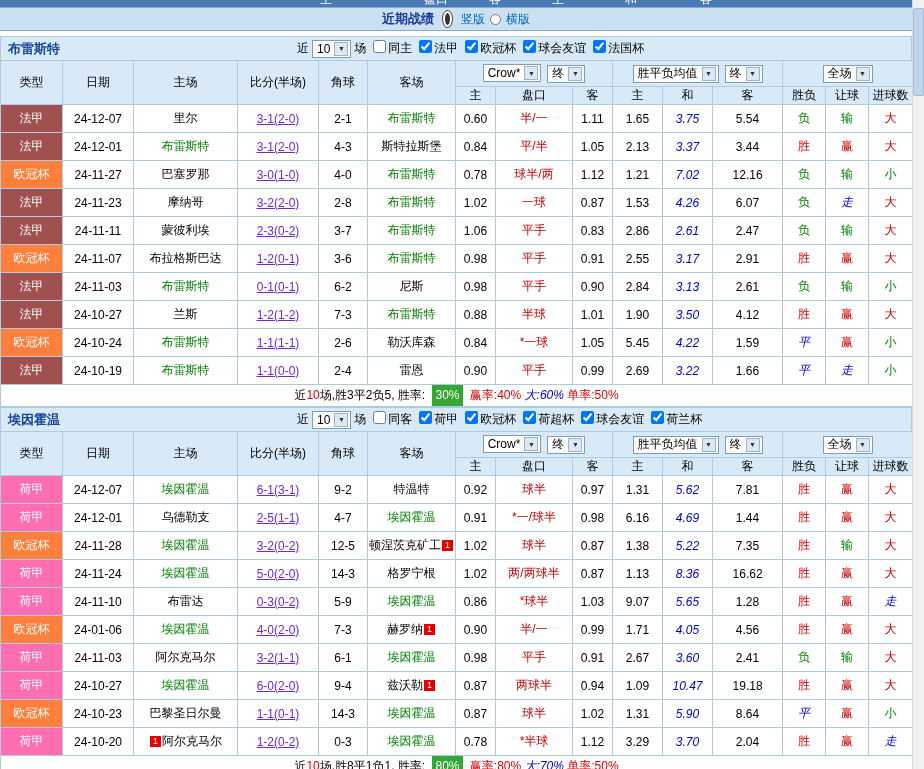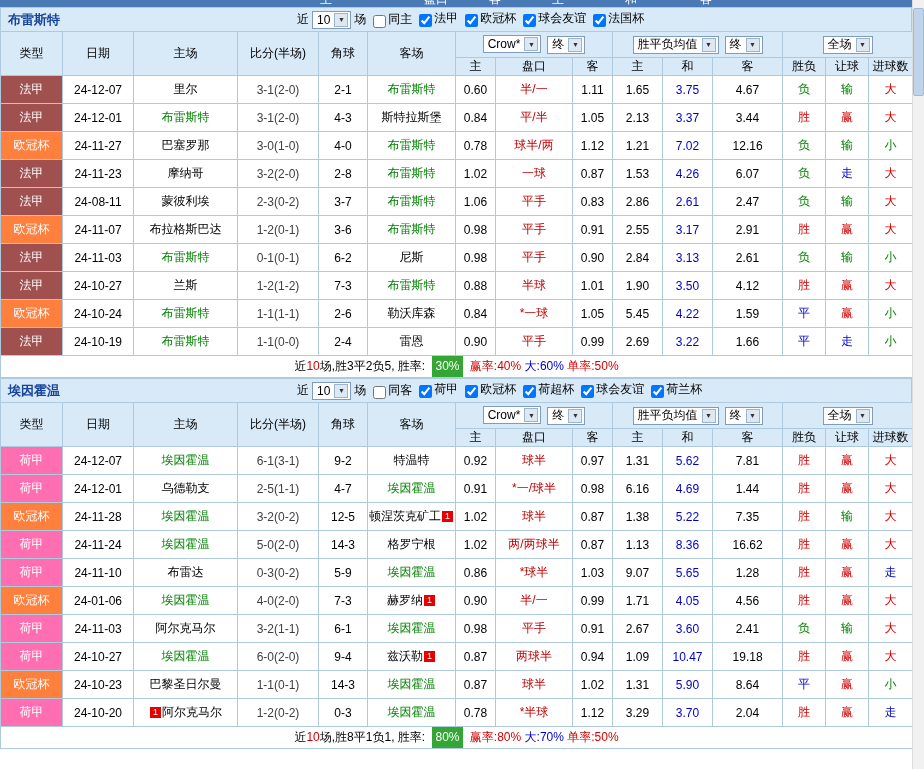--- a/index.html
+++ b/index.html
@@ -28,21 +28,21 @@
   .radio.sel { border-color:#444; }
   .radio.sel::after { content:''; position:absolute; left:2px; top:2px; right:2px; bottom:2px; background:#333; border-radius:50%; }
 
   
   .section-bar {
     height:24px; background:#D8EAF8; border:1px solid #AECADF; border-bottom:none;
     display:flex; align-items:center; position:relative;
   }
   .team-name { font-weight:bold; color:#17449B; padding-left:7px; font-size:13px; }
   .filters { position:absolute; left:296px; display:flex; align-items:center; white-space:nowrap; }
-  .filters label { display:inline-flex; align-items:flex-end; }
+  .filters label { display:inline-flex; align-items:flex-start; }
   .filters input[type=checkbox] { width:13px; height:13px; margin:0 2px 0 7px; }
 
   
   .sel {
     display:inline-flex; align-items:center; background:#fff;
     border:1px solid #7F9DB9; height:18px; padding:0 2px 0 4px; margin:0 3px;
   }
   .sel .arr {
     width:14px; height:14px; margin-left:4px; background:#DCE9F5;
     border:1px solid #9DB4C9; display:inline-flex; align-items:center; justify-content:center;
@@ -52,23 +52,23 @@
   
   table { border-collapse:collapse; table-layout:fixed; width:912px; }
   td { border:1px solid #AECADF; text-align:center; padding:0; overflow:hidden; white-space:nowrap; }
   thead td { background:#D8EAF8; color:#000; }
   tr.hA td { height:26px; }
   tr.hB td { height:18px; }
   tbody tr td { height:28px; }
   tfoot td { height:22px; }
 
   .red   { color:#D40000; }
-  .blue  { color:#0000CC; }
+  .blue  { color:#0000CC;font-style:italic; }
   .green { color:#008000; }
-  .score { color:#404040; }
+  .score { color:#6d28d9;text-decoration:underline; }
   .hcap  { color:#C00000; }
   .lg    { color:#fff; }
   .team-hl { color:#008000; }
 
   .badge-red {
     display:inline-block; background:#E60000; color:#fff; font-size:9px;
     width:11px; height:11px; line-height:11px; vertical-align:1px; margin:0 1px;
   }
 
   .rate-badge { background:#33A633; color:#fff; padding:9px 3px; margin:0 4px; }
@@ -91,20 +91,27 @@
 
   <div class="strip">
       <span style="left: 320px;">主</span>
       <span style="left: 424px;">盘口</span>
       <span style="left: 489px;">客</span>
       <span style="left: 552px;">主</span>
       <span style="left: 625px;">和</span>
       <span style="left: 700px;">客</span>
     </div>
 
+  <div class="titlebar">
+    <span class="title">近期战绩</span>
+    <span class="radio sel"></span>
+    <span class="opt">竖版</span>
+    <span class="radio"></span>
+    <span class="opt">横版</span>
+  </div>
 
   <div class="section">
     <div class="section-bar">
       <span class="team-name">布雷斯特</span>
       <div class="filters">
         <span>近</span>
         <span class="sel">
             <span>10</span>
             <span class="arr">▼</span>
           </span>
@@ -197,21 +204,21 @@
             <td>24-12-07</td>
             <td><span>里尔</span></td>
             <td class="score">3-1(2-0)</td>
             <td>2-1</td>
             <td><span class="team-hl">布雷斯特</span></td>
             <td>0.60</td>
             <td class="hcap">半/一</td>
             <td>1.11</td>
             <td>1.65</td>
             <td class="blue">3.75</td>
-            <td>4.67</td>
+            <td>5.54</td>
             <td class="green">负</td>
             <td class="green">输</td>
             <td class="red">大</td>
           </tr>
           <tr>
             <td class="lg" style="background: rgb(161, 80, 80);">法甲</td>
             <td>24-12-01</td>
             <td><span class="team-hl">布雷斯特</span></td>
             <td class="score">3-1(2-0)</td>
             <td>4-3</td>
@@ -255,21 +262,21 @@
             <td>0.87</td>
             <td>1.53</td>
             <td class="blue">4.26</td>
             <td>6.07</td>
             <td class="green">负</td>
             <td class="blue">走</td>
             <td class="red">大</td>
           </tr>
           <tr>
             <td class="lg" style="background: rgb(161, 80, 80);">法甲</td>
-            <td>24-08-11</td>
+            <td>24-11-11</td>
             <td><span>蒙彼利埃</span></td>
             <td class="score">2-3(0-2)</td>
             <td>3-7</td>
             <td><span class="team-hl">布雷斯特</span></td>
             <td>1.06</td>
             <td class="hcap">平手</td>
             <td>0.83</td>
             <td>2.86</td>
             <td class="blue">2.61</td>
             <td>2.47</td>

